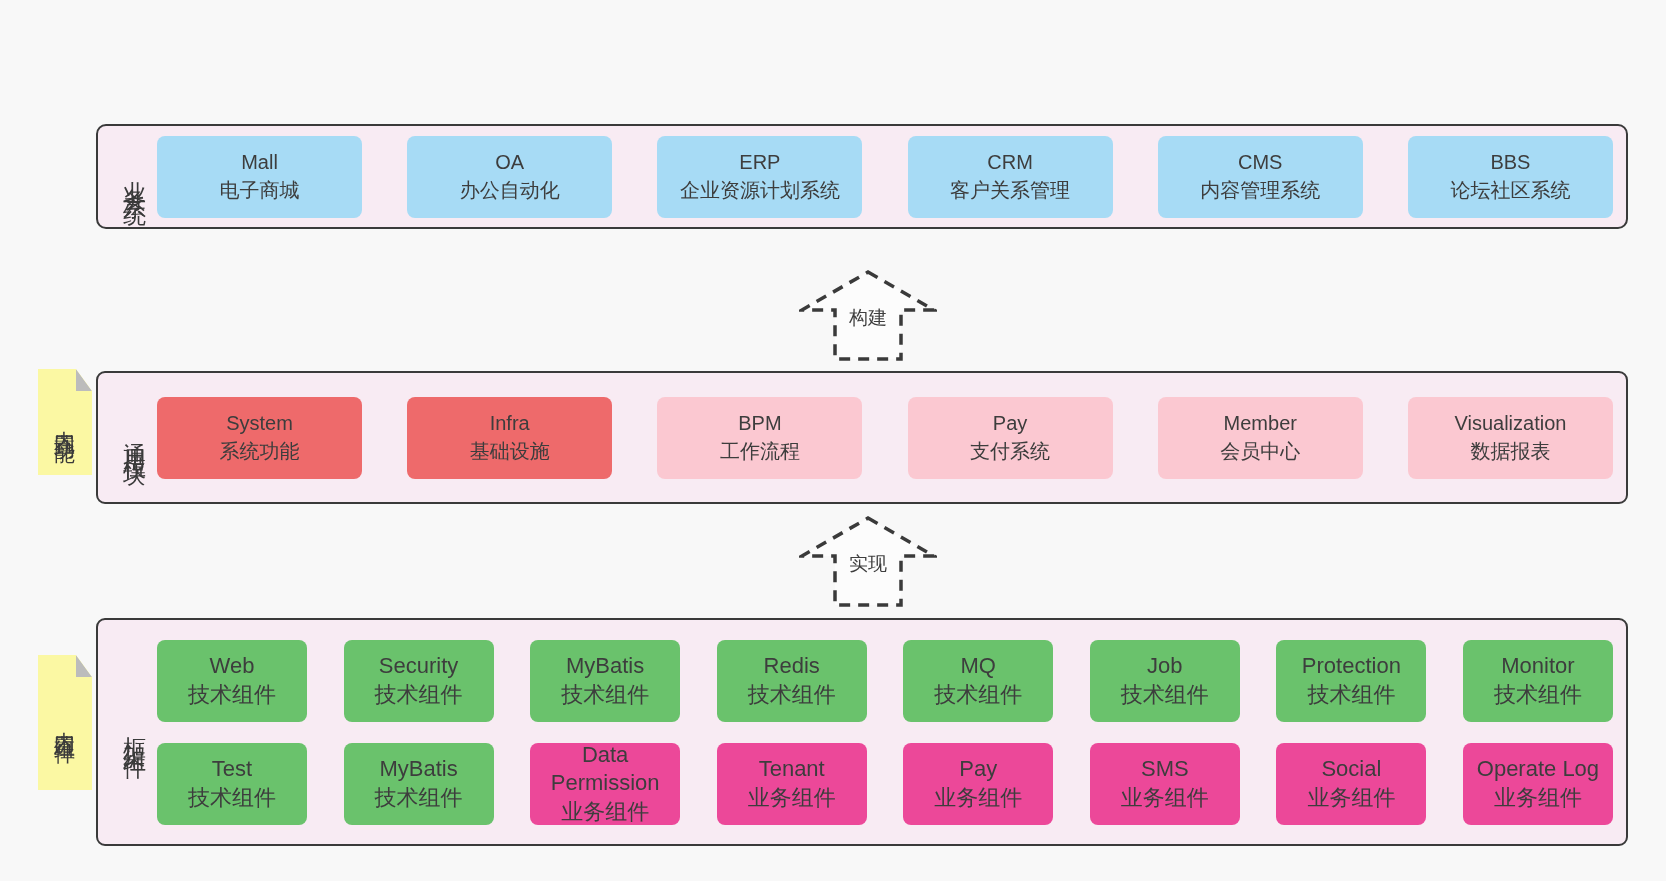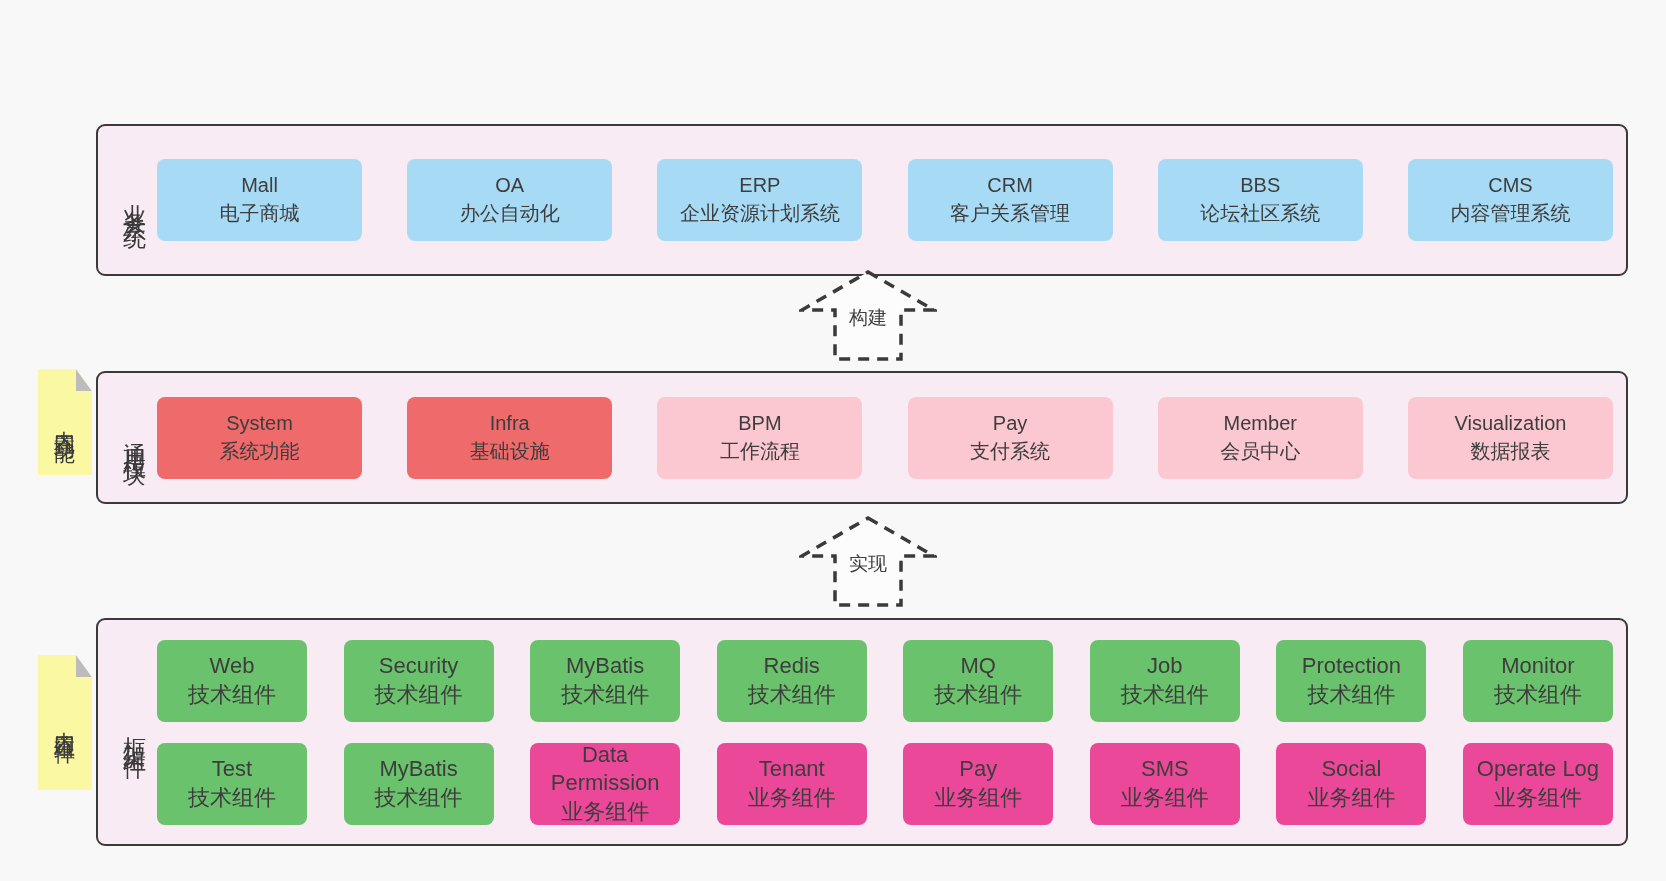--- a/index.html
+++ b/index.html
@@ -8,21 +8,21 @@
     background:#f8f8f8; color:#3e3e3e;
     font-family:"Liberation Sans","DejaVu Sans",sans-serif;
   }
 
   
   .panel {
     position:absolute; left:96px; width:1532px; box-sizing:border-box;
     background:#f8ebf3; border:2px solid #3a3a3a; border-radius:9px;
     display:flex; align-items:center; padding-right:13px;
   }
-  .panel-business   { top:124px; height:152px; }
+  .panel-business   { top:124px; height:105px;border-radius:10px; }
   .panel-modules    { top:371px; height:133px; }
   .panel-components { top:618px; height:228px; }
 
   .label-col {
     align-self:stretch; flex:0 0 45px; margin-left:14px;
     display:flex; align-items:center; justify-content:center;
   }
   .v-text {
     writing-mode:vertical-rl; text-orientation:upright;
     font-size:23px; letter-spacing:7px; color:#3a3a3a; line-height:1;
@@ -89,26 +89,26 @@
       </div>
       <div class="box blue">
         <div>ERP</div>
         <div>企业资源计划系统</div>
       </div>
       <div class="box blue">
         <div>CRM</div>
         <div>客户关系管理</div>
       </div>
       <div class="box blue">
+        <div>CMS</div>
+        <div>内容管理系统</div>
+      </div>
+      <div class="box blue">
         <div>BBS</div>
         <div>论坛社区系统</div>
-      </div>
-      <div class="box blue">
-        <div>CMS</div>
-        <div>内容管理系统</div>
       </div>
     </div>
   </section>
 
   <div class="arrow arrow-build">
     <svg width="138" height="93" viewBox="0 0 138 93">
       <polygon points="69,3 135,41 102,41 102,90 36,90 36,41 3,41" fill="#fcfcfc" stroke="#3a3a3a" stroke-width="3.5" stroke-dasharray="11 8"></polygon>
     </svg>
     <span class="arrow-label">构建</span>
   </div>

